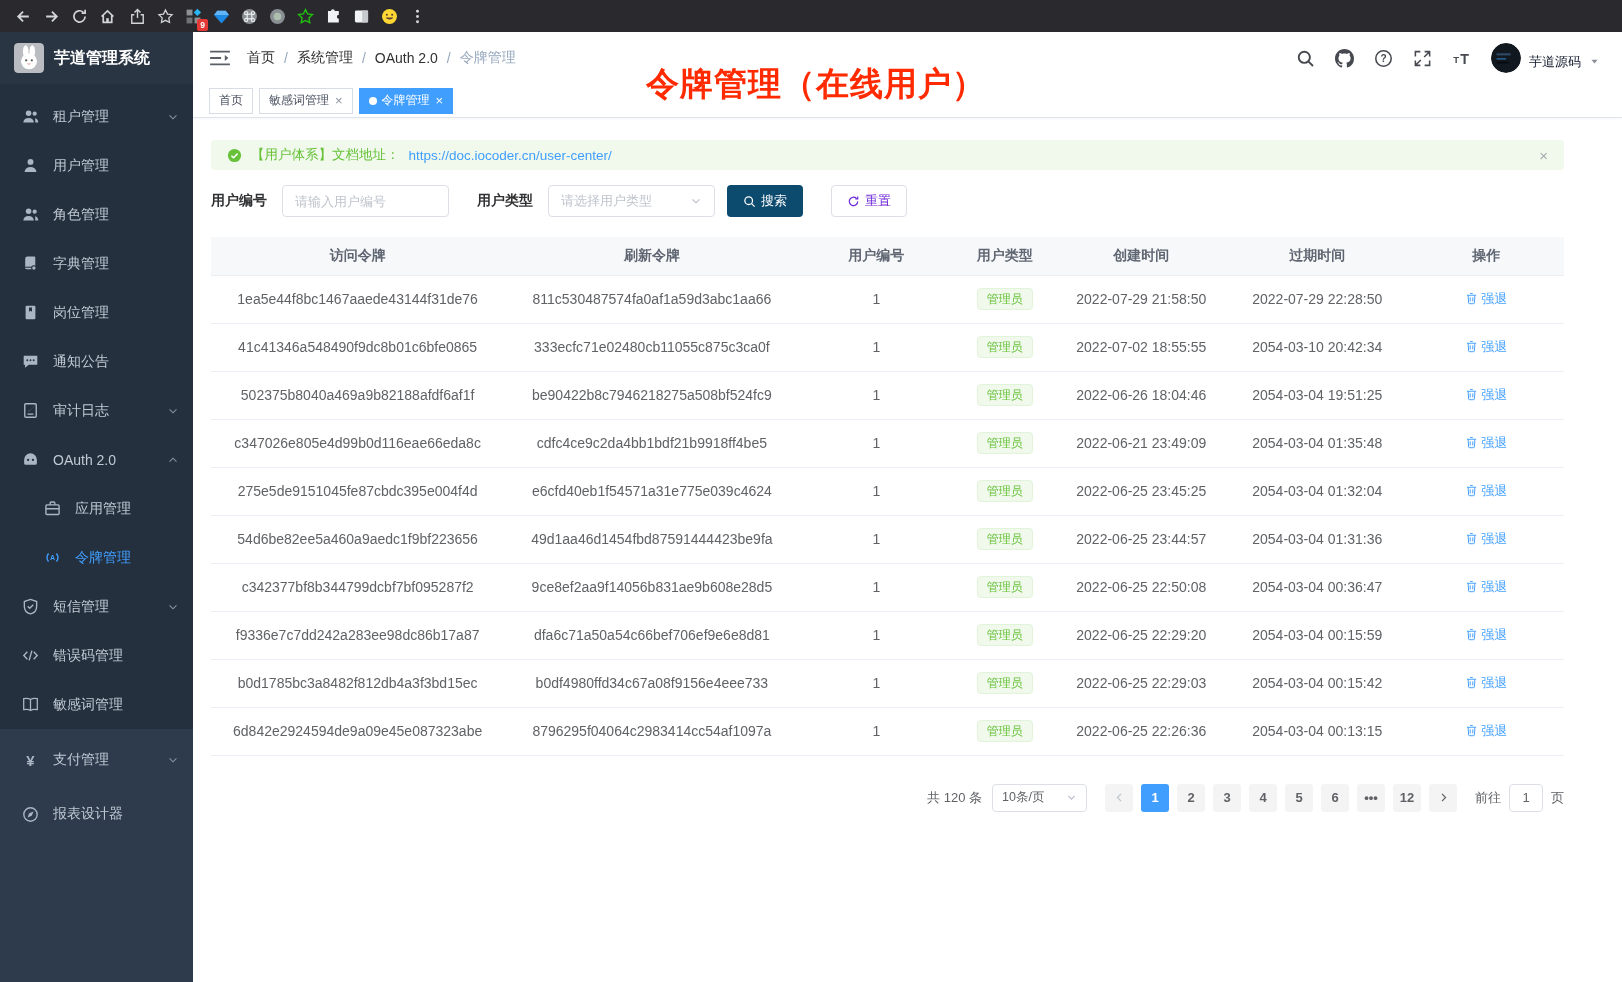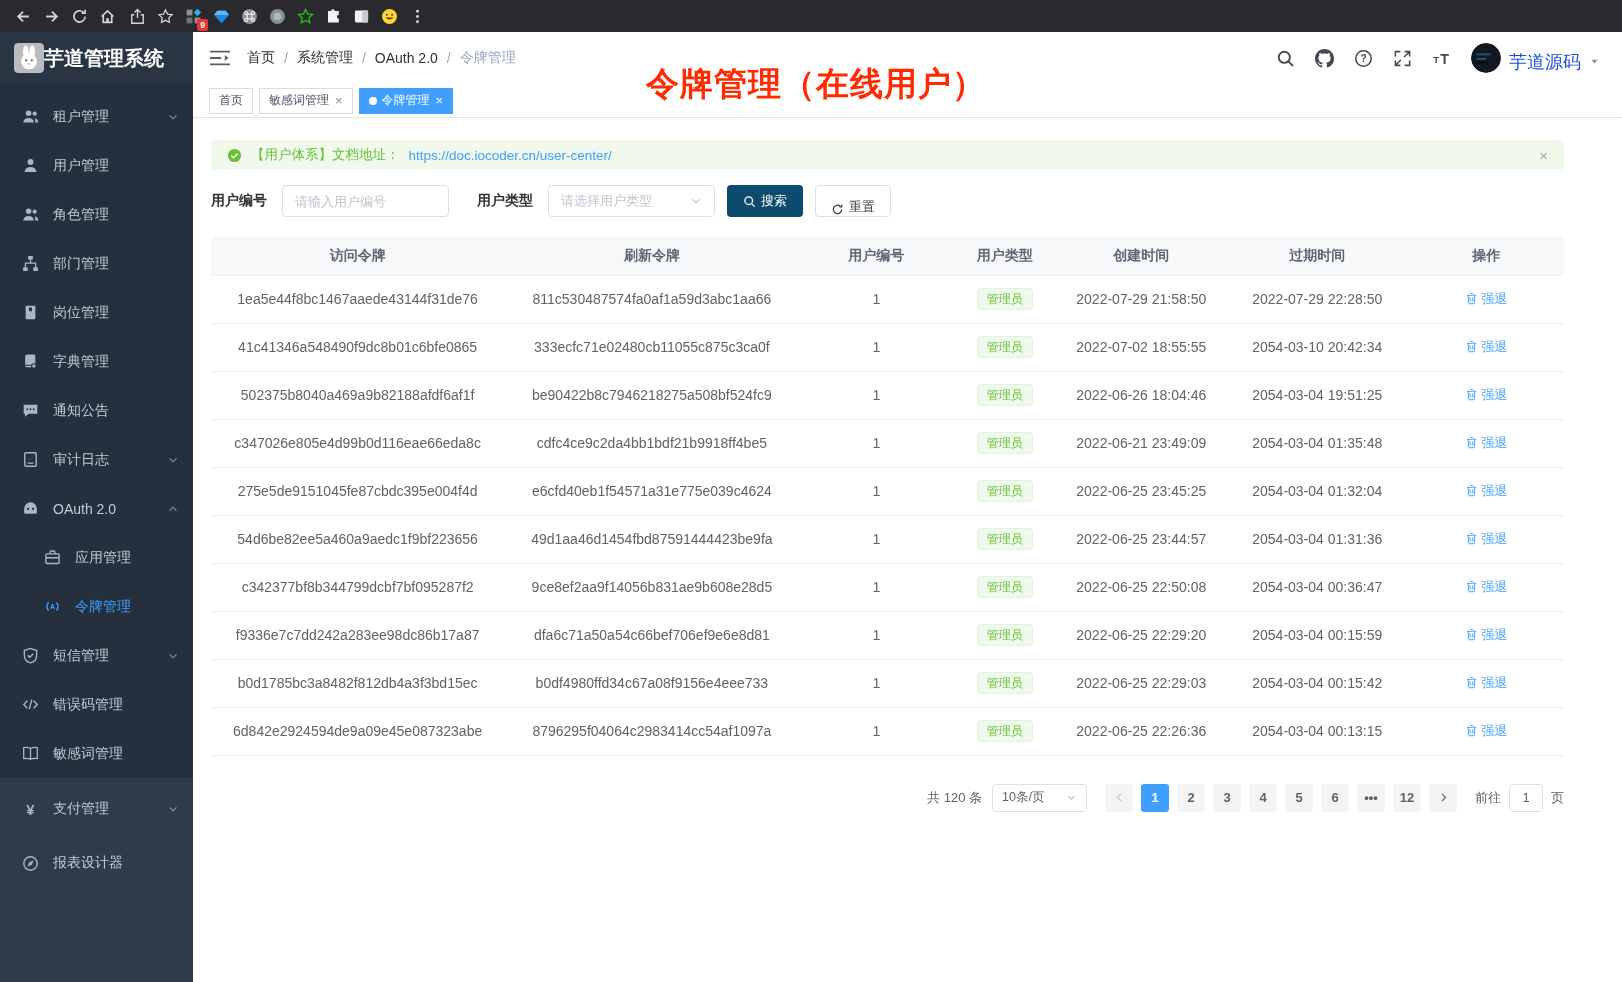--- a/index.html
+++ b/index.html
@@ -14,21 +14,21 @@
   .nav-btn { width:26px; height:26px; display:flex; align-items:center; justify-content:center; color:#d2d4d7; border-radius:50%; cursor:pointer; position:relative; }
   .nav-btn .ic { width:17px; height:17px; }
   .url-box { flex:1; height:24px; margin:0 10px 0 6px; background:#333338; border-radius:12px; display:flex; align-items:center; padding:0 12px; gap:8px; color:#9aa0a6; }
   .url-text { font-size:12.5px; color:#bdbfc3; letter-spacing:.2px; }
   .url-text b { color:#f1f1f1; font-weight:700; }
   .ext-badge { position:absolute; right:-2px; bottom:-2px; background:#e53935; color:#fff; font-size:8.5px; line-height:10px; padding:1px 3px; border-radius:2px; font-weight:700; }
 
   
   .app { display:flex; height:950px; }
   .sidebar { width:193px; background:#24303e; color:#c0c9d4; display:flex; flex-direction:column; }
-  .logo-row { height:52px; background:#2a3544; display:flex; align-items:center; padding:0 14px; color:#fff; font-size:20px; font-weight:700; }
+  .logo-row { height:52px; background:#2a3544; display:flex; align-items:center; gap:10px; padding:0 14px; color:#fff; font-size:16px; font-weight:700; }
   .logo-av { width:30px; height:30px; border-radius:4px; overflow:hidden; flex:0 0 auto; }
   .logo-av svg { width:100%; height:100%; display:block; }
   .menu-upper { padding-top:8px; }
   .menu-lower { background:#2d3b4c; flex:1; padding-top:4px; }
   .menu-item { height:49px; display:flex; align-items:center; padding:0 14px 0 22px; font-size:14px; cursor:pointer; }
   .menu-lower .menu-item { height:54px; }
   .menu-item .ic { width:17px; height:17px; margin-right:14px; color:#aab6c3; }
   .menu-item .label { flex:1; white-space:nowrap; }
   .menu-item .chev { width:12px; height:12px; margin:0; color:#8793a3; }
   .menu-item.sub { padding-left:44px; }
@@ -41,21 +41,21 @@
   .hamburger { width:22px; height:22px; color:#5a5e66; cursor:pointer; display:flex; }
   .breadcrumb { margin-left:16px; font-size:14px; color:#303133; display:flex; align-items:center; gap:9px; }
   .bc-item.last { color:#97a8be; }
   .bc-sep { color:#97a8be; }
   .hd-right { margin-left:auto; display:flex; align-items:center; gap:20px; color:#46494f; }
   .hd-ic { width:19px; height:19px; display:flex; cursor:pointer; }
   .hd-ic .ic { width:100%; height:100%; }
   .user-chip { display:flex; align-items:center; gap:8px; cursor:pointer; }
   .user-av { width:30px; height:30px; border-radius:50%; overflow:hidden; }
   .user-av svg { width:100%; height:100%; display:block; }
-  .user-name { font-size:18px; color:#1d4ed8;margin-top:8px; }
+  .user-name { font-size:13px; color:#0f172a;margin-top:8px; }
   .caret { width:11px; height:11px; color:#8a8f97; display:inline-flex; margin-top:6px; }
 
   
   .tabs-bar { height:34px; display:flex; align-items:center; gap:6px; padding:0 16px; border-bottom:1px solid #dfe4ec; box-shadow:0 1px 3px rgba(0,0,0,.04); }
   .tab { height:26px; display:inline-flex; align-items:center; gap:5px; padding:0 9px; border:1px solid #d8dce5; background:#fff; color:#495060; font-size:12px; cursor:pointer; }
   .tab .x { font-size:13px; line-height:1; margin-left:1px; color:#8c939d; }
   .tab.active { background:#409eff; border-color:#409eff; color:#fff; }
   .tab.active .x { color:#fff; }
   .tab .dot { width:8px; height:8px; border-radius:50%; background:#fff; }
 
@@ -69,21 +69,21 @@
   .filter-row { display:flex; align-items:center; margin:15px 0 20px; font-size:14px; }
   .f-label { font-weight:700; color:#303133; margin-right:15px; white-space:nowrap; }
   .f-input, .f-select { width:167px; height:32px; border:1px solid #dcdfe6; border-radius:4px; background:#fff; font-size:13px; color:#606266; padding:0 12px; }
   .f-input::placeholder { color:#bfc4cc; }
   .f-select { display:flex; align-items:center; justify-content:space-between; color:#bfc4cc; margin-right:12px; cursor:pointer; }
   .f-select .ic { width:12px; height:12px; color:#b6bcc6; }
   .gap { width:28px; }
   .btn { height:32px; border-radius:4px; font-size:13px; display:inline-flex; align-items:center; gap:5px; padding:0 15px; cursor:pointer; border:1px solid transparent; }
   .btn .ic { width:13px; height:13px; }
   .btn-primary { background:#0c4a6e; color:#fff; }
-  .btn-plain { background:#fff; border-color:#dcdfe6; color:#404040; margin-left:12px;align-items:flex-end; }
+  .btn-plain { background:#fff; border-color:#dcdfe6; color:#6d28d9; margin-left:28px; }
 
   table { width:100%; border-collapse:collapse; table-layout:fixed; font-size:14px; color:#606266; }
   thead th { height:38px; background:#f7f8fa; font-weight:700; color:#5f6672; text-align:center; border-bottom:1px solid #ebeef5; }
   tbody td { height:48px; text-align:center; border-bottom:1px solid #ebeef5; overflow:hidden; white-space:nowrap; }
   .badge { display:inline-block; padding:2px 9px; font-size:12px; line-height:16px; color:#67c23a; background:#f0f9eb; border:1px solid #e1f3d8; border-radius:4px; }
   .action-link { color:#409eff; font-size:13px; display:inline-flex; align-items:center; gap:3px; cursor:pointer; }
   .action-link .ic { width:13px; height:13px; }
 
   .pagination { display:flex; align-items:center; justify-content:flex-end; margin-top:28px; font-size:13px; color:#606266; }
   .pg-total { margin-right:10px; }
@@ -283,45 +283,34 @@
               <path d="M1.2 13.6c.3-2.8 2.3-4.1 5-4.1s4.7 1.3 5 4.1z" fill="currentColor"></path>
               <circle cx="11.9" cy="5.4" r="2" fill="currentColor"></circle>
               <path d="M12.4 9.7c1.7.4 2.7 1.7 2.9 3.9h-2.8z" fill="currentColor"></path>
             </svg>
           </span>
           <span class="label">角色管理</span>
         </div>
         <div class="menu-item">
           <span class="ic">
             <svg viewBox="0 0 16 16" xmlns="http://www.w3.org/2000/svg">
-              <rect x="5.8" y="1" width="4.4" height="3.4" rx=".6" fill="currentColor"></rect>
-              <rect x="1" y="11.6" width="4.4" height="3.4" rx=".6" fill="currentColor"></rect>
-              <rect x="10.6" y="11.6" width="4.4" height="3.4" rx=".6" fill="currentColor"></rect>
-              <path d="M8 4.4v3.3M3.2 11.6V7.7h9.6v3.9" stroke="currentColor" stroke-width="1.2" fill="none"></path>
-            </svg>
-          </span>
-          <span class="label">部门管理</span>
-        </div>
-        <div class="menu-item">
-          <span class="ic">
-            <svg viewBox="0 0 16 16" xmlns="http://www.w3.org/2000/svg">
-              <path d="M4.4 1.6h7.2a1 1 0 0 1 1 1v10.8a1 1 0 0 1-1 1H4.4a1 1 0 0 1-1-1V2.6a1 1 0 0 1 1-1zm2.2 1.8v4l1.4-1 1.4 1v-4z" fill="currentColor" fill-rule="evenodd"></path>
-            </svg>
-          </span>
-          <span class="label">岗位管理</span>
-        </div>
-        <div class="menu-item">
-          <span class="ic">
-            <svg viewBox="0 0 16 16" xmlns="http://www.w3.org/2000/svg">
               <path d="M5 1.5h6.5a1 1 0 0 1 1 1v11h-8A1.6 1.6 0 0 1 3 11.9V3.5a2 2 0 0 1 2-2z" fill="currentColor"></path>
               <path d="M3 11.5h9.5" stroke="#24303e" stroke-width="1"></path>
               <circle cx="11.2" cy="12.2" r="2.1" fill="currentColor" stroke="#24303e" stroke-width="1"></circle>
             </svg>
           </span>
           <span class="label">字典管理</span>
+        </div>
+        <div class="menu-item">
+          <span class="ic">
+            <svg viewBox="0 0 16 16" xmlns="http://www.w3.org/2000/svg">
+              <path d="M4.4 1.6h7.2a1 1 0 0 1 1 1v10.8a1 1 0 0 1-1 1H4.4a1 1 0 0 1-1-1V2.6a1 1 0 0 1 1-1zm2.2 1.8v4l1.4-1 1.4 1v-4z" fill="currentColor" fill-rule="evenodd"></path>
+            </svg>
+          </span>
+          <span class="label">岗位管理</span>
         </div>
         <div class="menu-item">
           <span class="ic">
             <svg viewBox="0 0 16 16" xmlns="http://www.w3.org/2000/svg">
               <path d="M1.6 2.6h12.8v8.4H6.4l-3.6 2.8v-2.8H1.6z" fill="currentColor"></path>
               <circle cx="5" cy="6.8" r=".9" fill="#24303e"></circle>
               <circle cx="8" cy="6.8" r=".9" fill="#24303e"></circle>
               <circle cx="11" cy="6.8" r=".9" fill="#24303e"></circle>
             </svg>
           </span>

